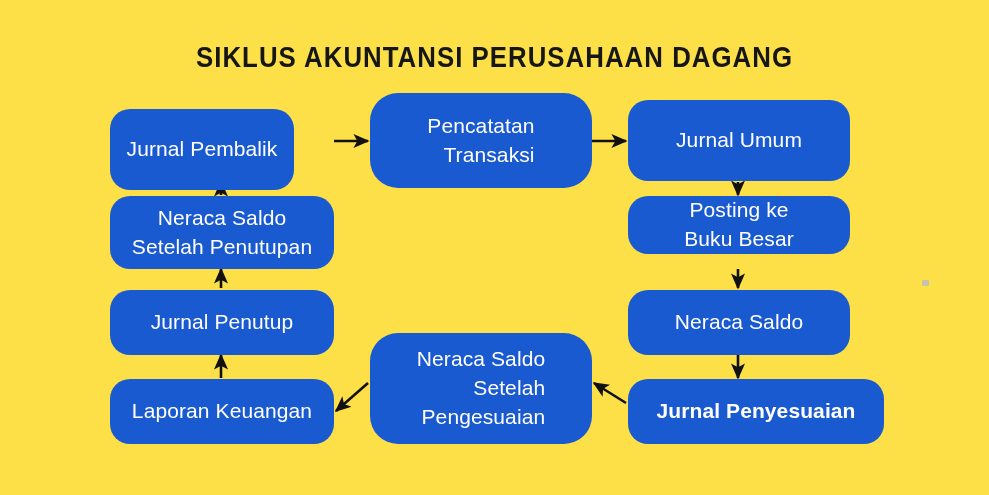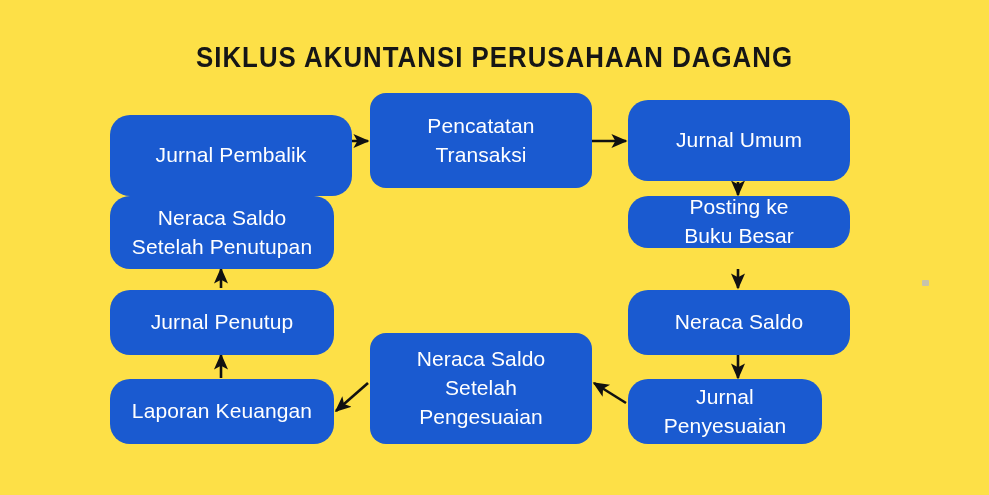--- a/index.html
+++ b/index.html
@@ -46,21 +46,21 @@
     text-align: center;
     font-family: "Liberation Sans", sans-serif;
     font-size: 21px;
     font-weight: 400;
     line-height: 1.38;
     padding: 0 10px;
     box-sizing: border-box;
     white-space: pre-line;
     letter-spacing: 0.1px;
   }
-  .node.tall { border-radius: 16px; }
+  .node.tall { border-radius: 28px; text-align: right; }
   #arrow-layer {
     position: absolute;
     top: 0;
     left: 0;
     width: 989px;
     height: 495px;
     pointer-events: none;
   }
   #speck {
     position: absolute;
@@ -94,33 +94,33 @@
       <line x1="738" y1="269" x2="738" y2="288"></line>
       <line x1="738" y1="355" x2="738" y2="378"></line>
       <line x1="626" y1="403" x2="594" y2="383"></line>
       <line x1="368" y1="383" x2="336" y2="411"></line>
       <line x1="221" y1="378" x2="221" y2="355"></line>
       <line x1="221" y1="288" x2="221" y2="269"></line>
       <line x1="221" y1="195" x2="221" y2="182"></line>
     </g>
   </svg>
 
-  <div class="node" style="left:110px; top:115px; width:242px; height:81px;">Jurnal Pembalik</div>
+  <div class="node" style="left:110px; top:109px; width:184px; height:81px;">Jurnal Pembalik</div>
 
   <div class="node tall" style="left:370px; top:93px; width:222px; height:95px;">Pencatatan
 Transaksi</div>
 
   <div class="node" style="left:628px; top:100px; width:222px; height:81px;">Jurnal Umum</div>
 
-  <div class="node" style="left:628px; top:196px; width:222px; height:52px;">Posting ke
+  <div class="node" style="left:628px; top:196px; width:222px; height:58px;">Posting ke
 Buku Besar</div>
 
   <div class="node" style="left:628px; top:290px; width:222px; height:65px;">Neraca Saldo</div>
 
-  <div class="node" style="left:628px; top:379px; width:194px; height:65px;">Jurnal Penyesuaian</div>
+  <div class="node" style="left:628px; top:379px; width:256px; height:65px;font-weight:bold;">Jurnal Penyesuaian</div>
 
   <div class="node tall" style="left:370px; top:333px; width:222px; height:111px;">Neraca Saldo
 Setelah
 Pengesuaian</div>
 
   <div class="node" style="left:110px; top:379px; width:224px; height:65px;">Laporan Keuangan</div>
 
   <div class="node" style="left:110px; top:290px; width:224px; height:65px;text-align:right;">Jurnal Penutup</div>
 
   <div class="node" style="left:110px; top:196px; width:224px; height:73px;">Neraca Saldo

